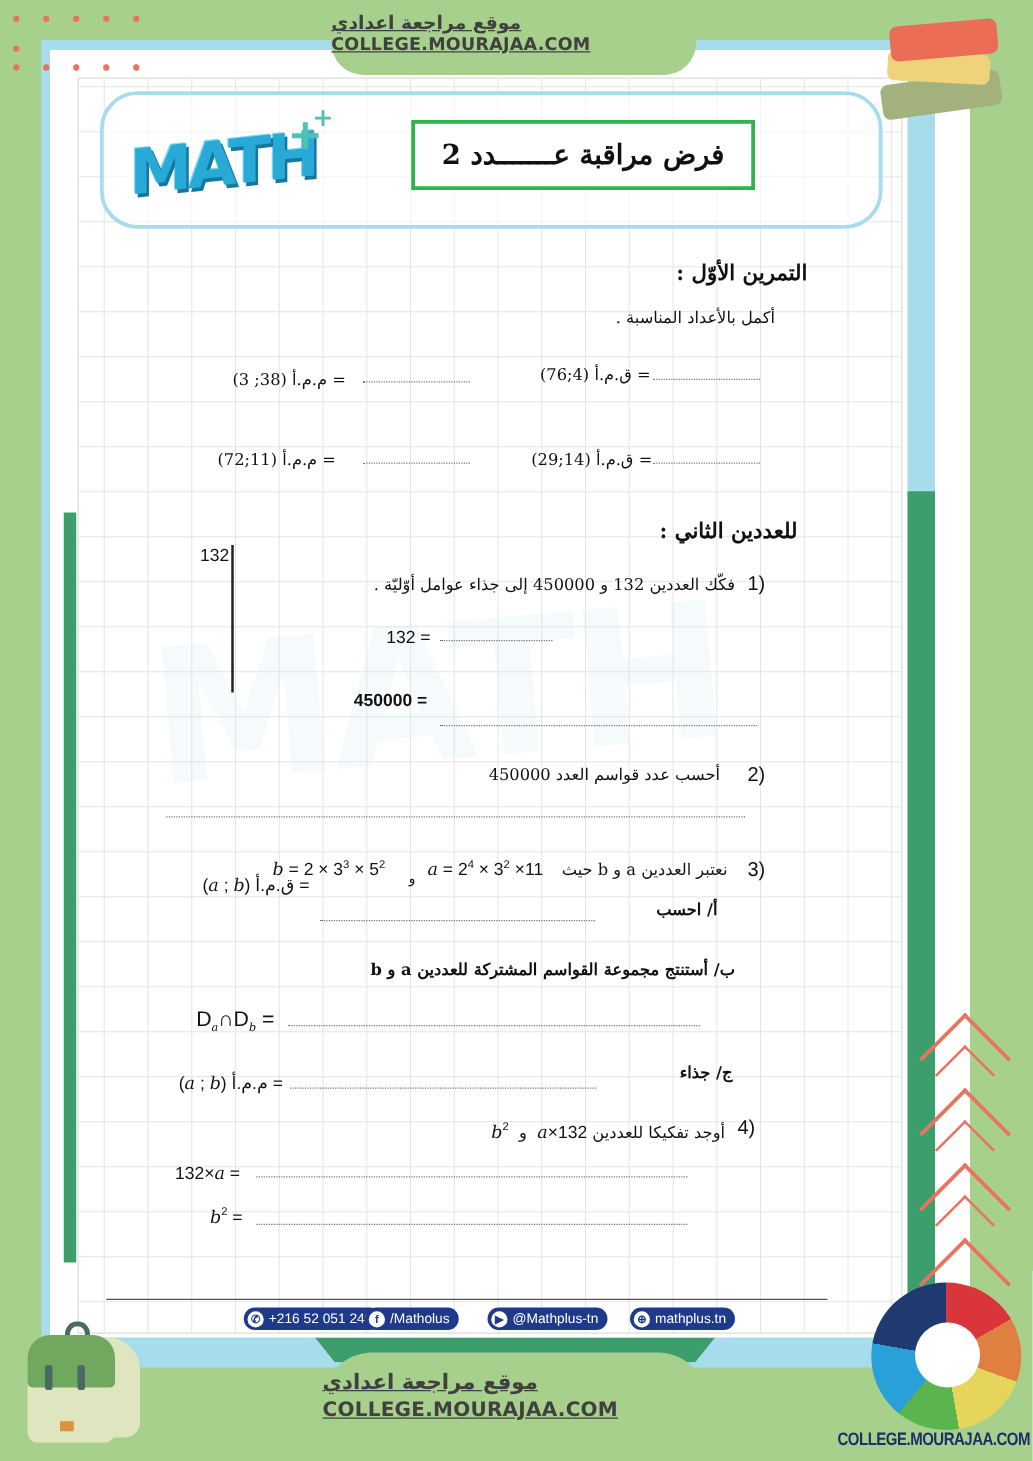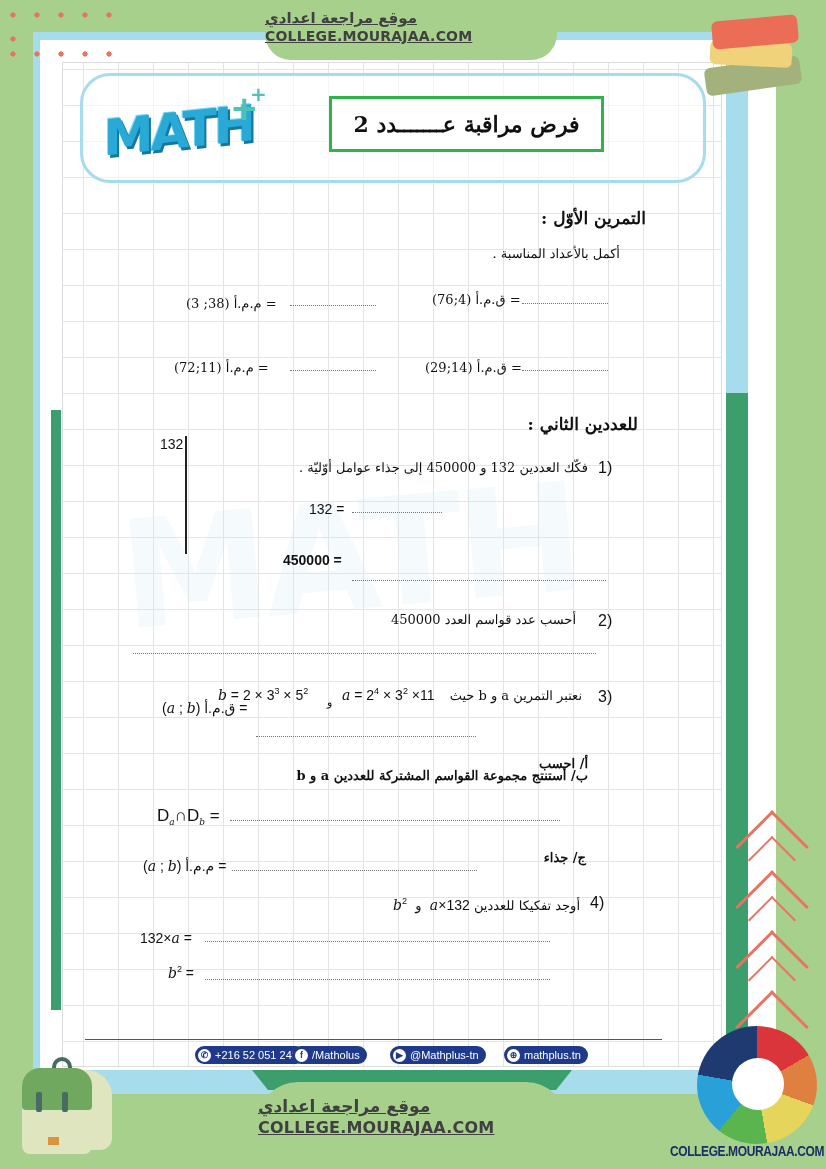--- a/index.html
+++ b/index.html
@@ -161,26 +161,26 @@
 <div class="abs num" style="left:309px;top:501px;">132 =</div>
 <div class="abs dotline" style="left:352px;top:512px;width:90px;"></div>
 <div class="abs num" style="left:283px;top:552px;font-weight:bold;">450000 =</div>
 <div class="abs dotline" style="left:352px;top:580px;width:254px;"></div>
 
 <div class="abs num" style="left:598px;top:612px;font-size:16px;">2)</div>
 <div class="abs t rtl" style="right:250px;top:612px;">أحسب عدد قواسم العدد 450000</div>
 <div class="abs dotline" style="left:133px;top:653px;width:463px;"></div>
 
 <div class="abs num" style="left:598px;top:688px;font-size:16px;">3)</div>
-<div class="abs t rtl" style="right:244px;top:688px;">نعتبر التمرين a و b حيث</div>
+<div class="abs t rtl" style="right:244px;top:688px;">نعتبر العددين a و b حيث</div>
 <div class="abs num" style="left:342px;top:686px;"><i class="v">a</i> = 2<sup>4</sup> × 3<sup>2</sup> ×11</div>
 <div class="abs t" style="left:327px;top:696px;font-size:11px;">و</div>
 <div class="abs num" style="left:218px;top:686px;"><i class="v">b</i> = 2 × 3<sup>3</sup> × 5<sup>2</sup></div>
 
-<div class="abs t rtl" style="right:238px;top:720px;font-weight:bold;margin-top:36px;">أ/ احسب</div>
+<div class="abs t rtl" style="right:252px;top:720px;font-weight:bold;">أ/ احسب</div>
 <div class="abs num" style="left:162px;top:700px;">(<i class="v">a</i> ; <i class="v">b</i>) ق.م.أ =</div>
 <div class="abs dotline" style="left:256px;top:736px;width:220px;"></div>
 
 <div class="abs t rtl" style="right:238px;top:768px;font-weight:bold;">ب/ أستنتج مجموعة القواسم المشتركة للعددين a و b</div>
 <div class="abs num" style="left:157px;top:806px;font-size:17px;">D<sub><i class="v">a</i></sub>∩D<sub><i class="v">b</i></sub> =</div>
 <div class="abs dotline" style="left:230px;top:820px;width:330px;"></div>
 
 <div class="abs t rtl" style="right:240px;top:850px;font-weight:bold;">ج/ جذاء</div>
 <div class="abs num" style="left:143px;top:858px;">(<i class="v">a</i> ; <i class="v">b</i>) م.م.أ =</div>
 <div class="abs dotline" style="left:232px;top:870px;width:245px;"></div>

